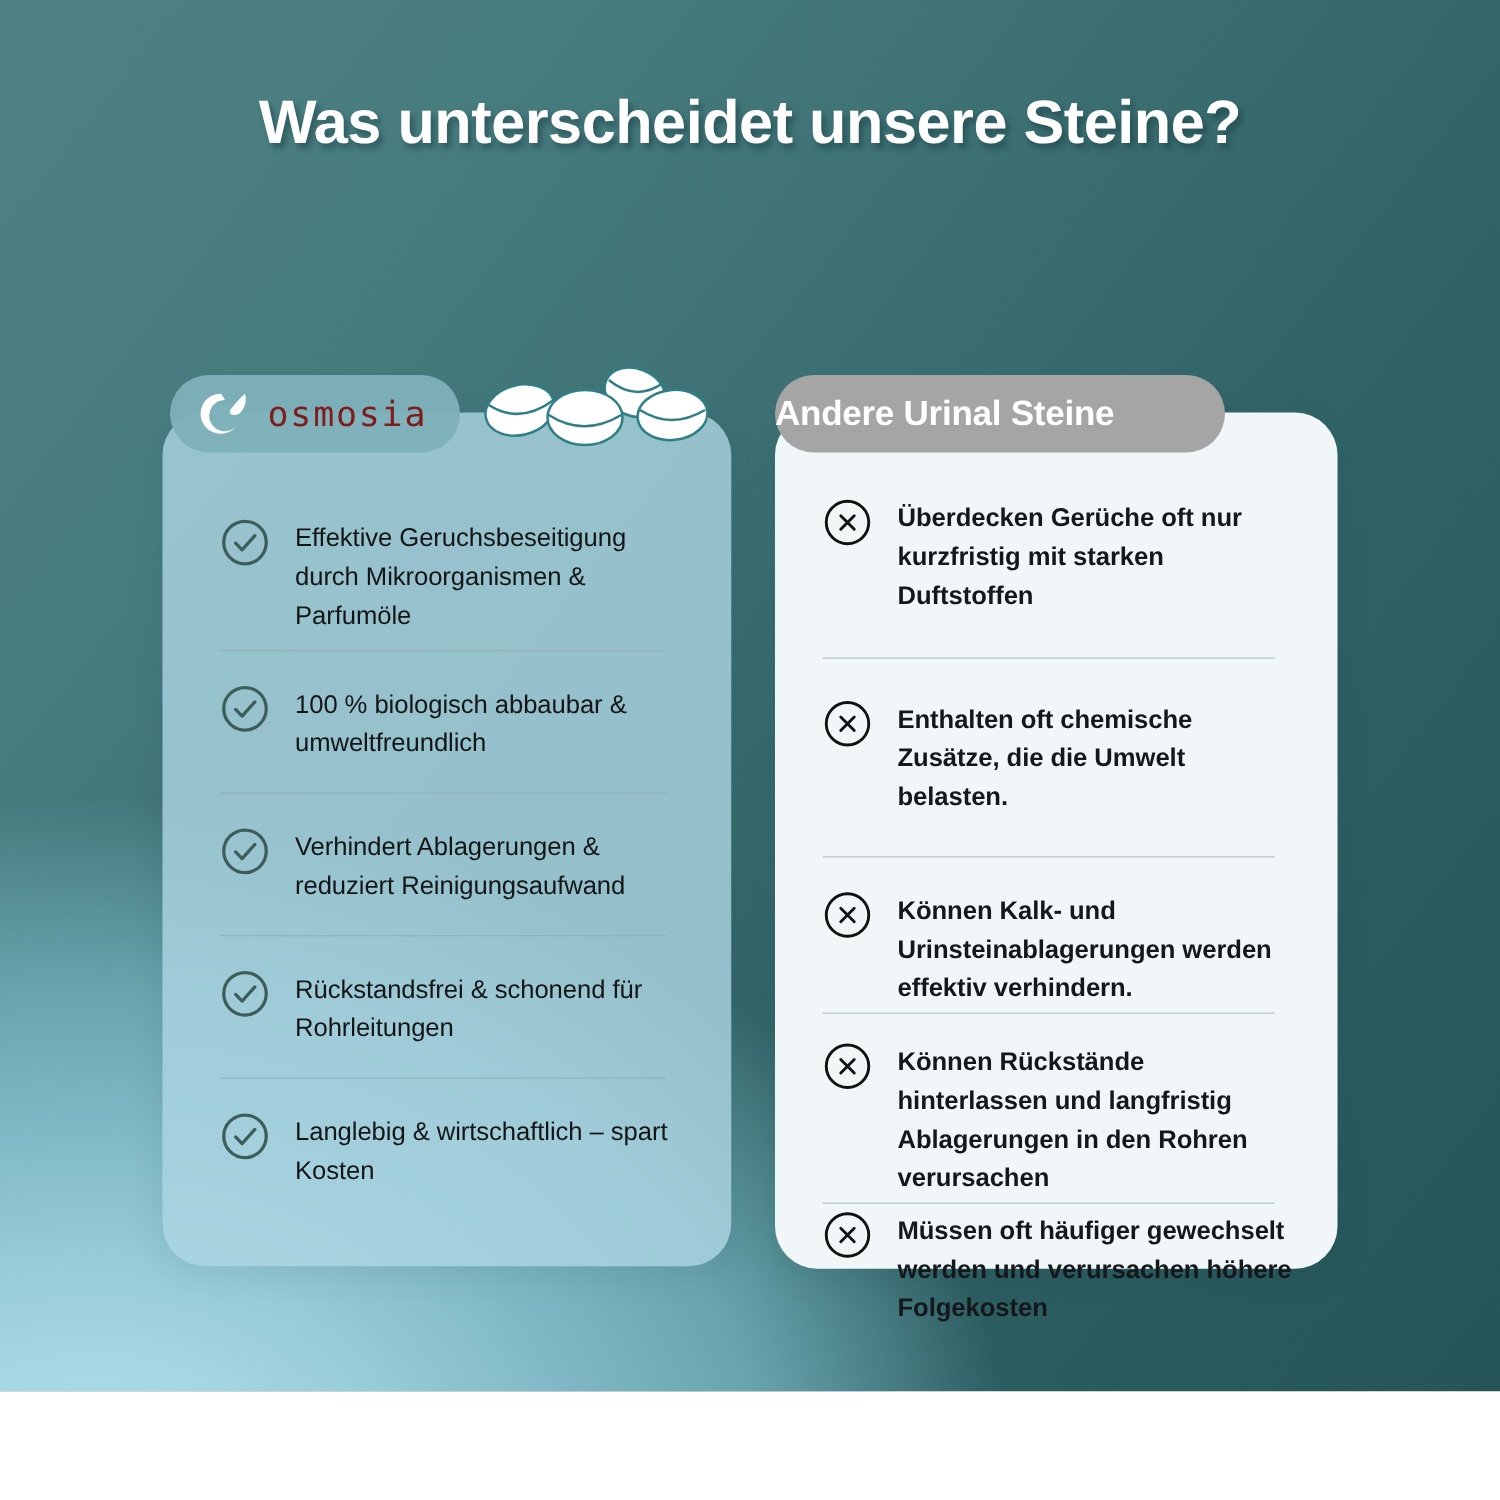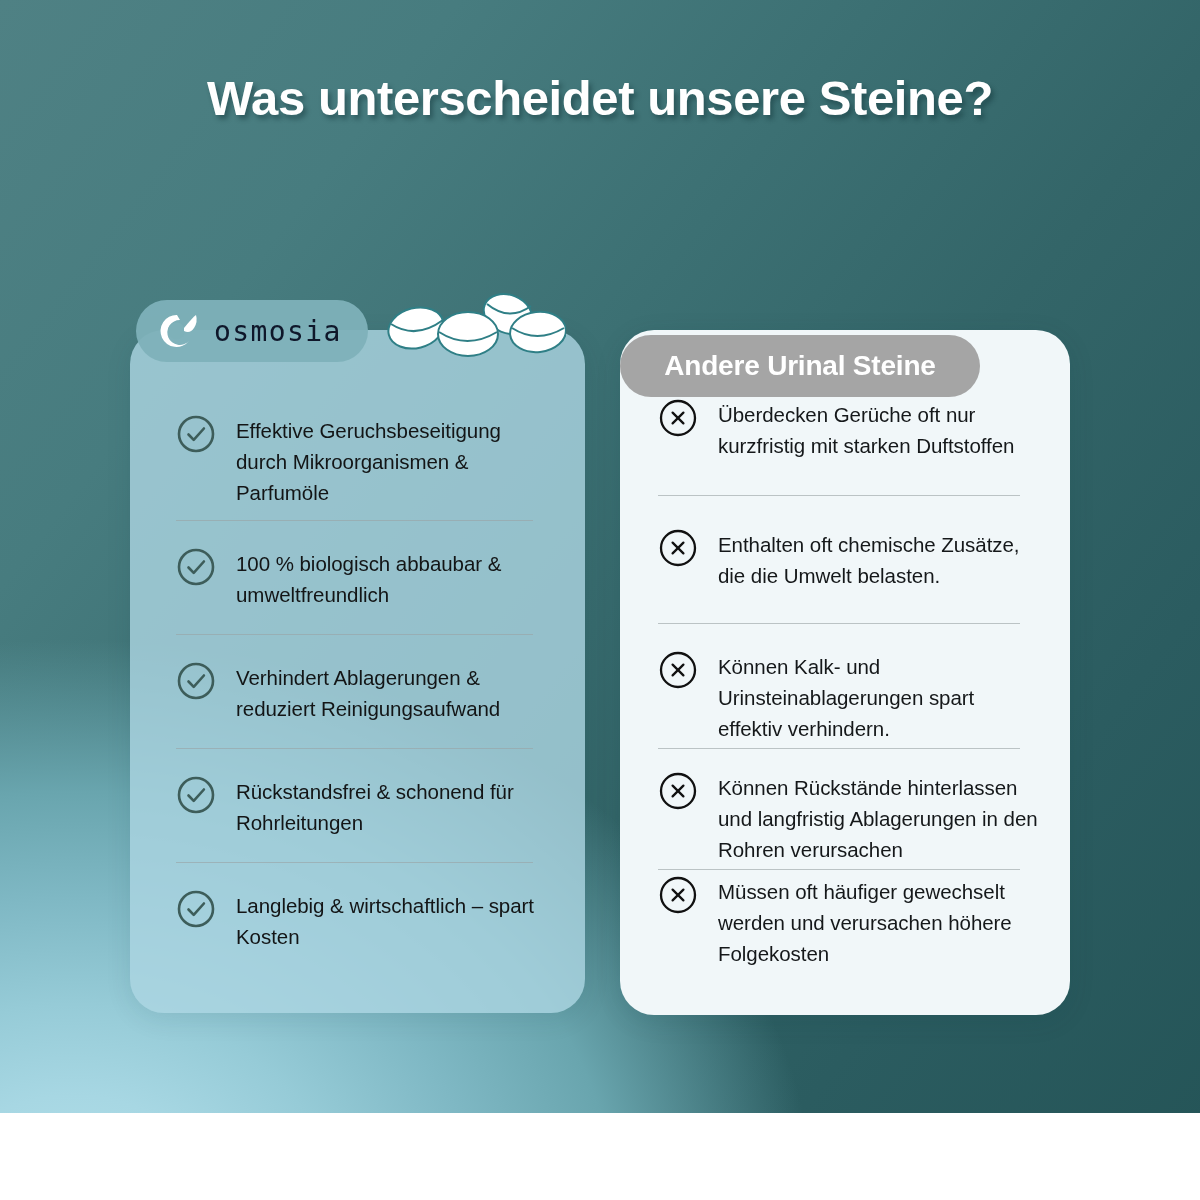--- a/index.html
+++ b/index.html
@@ -91,32 +91,30 @@
   }
   .logo-mark {
     width: 46px;
     height: 46px;
     flex: 0 0 auto;
   }
   .logo-word {
     margin-left: 14px;
     font-size: 28px;
     letter-spacing: 1.4px;
-    color: #0f172a;
+    color: #7f1d1d;
     font-weight: 400;
     font-family: "DejaVu Sans Mono", monospace;
   }
   .badge-right {
     left: 620px;
     top: 300px;
     width: 360px;
     height: 62px;
     background: #a5a5a5;
-    justify-content: center;
-    margin-top: 35px;
   }
   .badge-right-label {
     font-size: 28px;
     font-weight: 700;
     color: #ffffff;
     letter-spacing: -0.2px;
   }
 
   
   .tablets {
@@ -126,21 +124,21 @@
     width: 180px;
     height: 75px;
   }
 
   
   .list {
     position: absolute;
     box-sizing: border-box;
   }
   .list-left  { left: 130px; top: 414px; width: 455px; padding: 0 28px 0 46px; }
-  .list-right { left: 620px; top: 398px; width: 450px; padding: 0 30px 0 38px; }
+  .list-right { left: 620px; top: 398px; width: 450px; padding: 0 30px 0 38px; font-weight: bold; }
 
   .row {
     display: flex;
     align-items: flex-start;
     position: relative;
   }
   .row-icon {
     flex: 0 0 auto;
     width: 40px;
     height: 40px;
@@ -287,21 +285,21 @@
     </div>
     <div class="row-sep" style="margin-top:32px;"></div>
 
     <div class="row" style="min-height:93px;margin-top:26px;">
       <span class="row-icon">
         <svg width="40" height="40" viewBox="0 0 40 40">
             <circle cx="20" cy="20" r="17" fill="none" stroke="#111111" stroke-width="2.3"></circle>
             <path d="M14.6 14.6 l10.8 10.8 M25.4 14.6 l-10.8 10.8" stroke="#111111" stroke-width="2.3" stroke-linecap="round"></path>
           </svg>
       </span>
-      <span class="row-text">Können Kalk- und Urinsteinablagerungen spart effektiv verhindern.</span>
+      <span class="row-text">Können Kalk- und Urinsteinablagerungen werden effektiv verhindern.</span>
     </div>
     <div class="row-sep" style="margin-top:4px;"></div>
 
     <div class="row" style="min-height:93px;margin-top:22px;">
       <span class="row-icon">
         <svg width="40" height="40" viewBox="0 0 40 40">
             <circle cx="20" cy="20" r="17" fill="none" stroke="#111111" stroke-width="2.3"></circle>
             <path d="M14.6 14.6 l10.8 10.8 M25.4 14.6 l-10.8 10.8" stroke="#111111" stroke-width="2.3" stroke-linecap="round"></path>
           </svg>
       </span>

